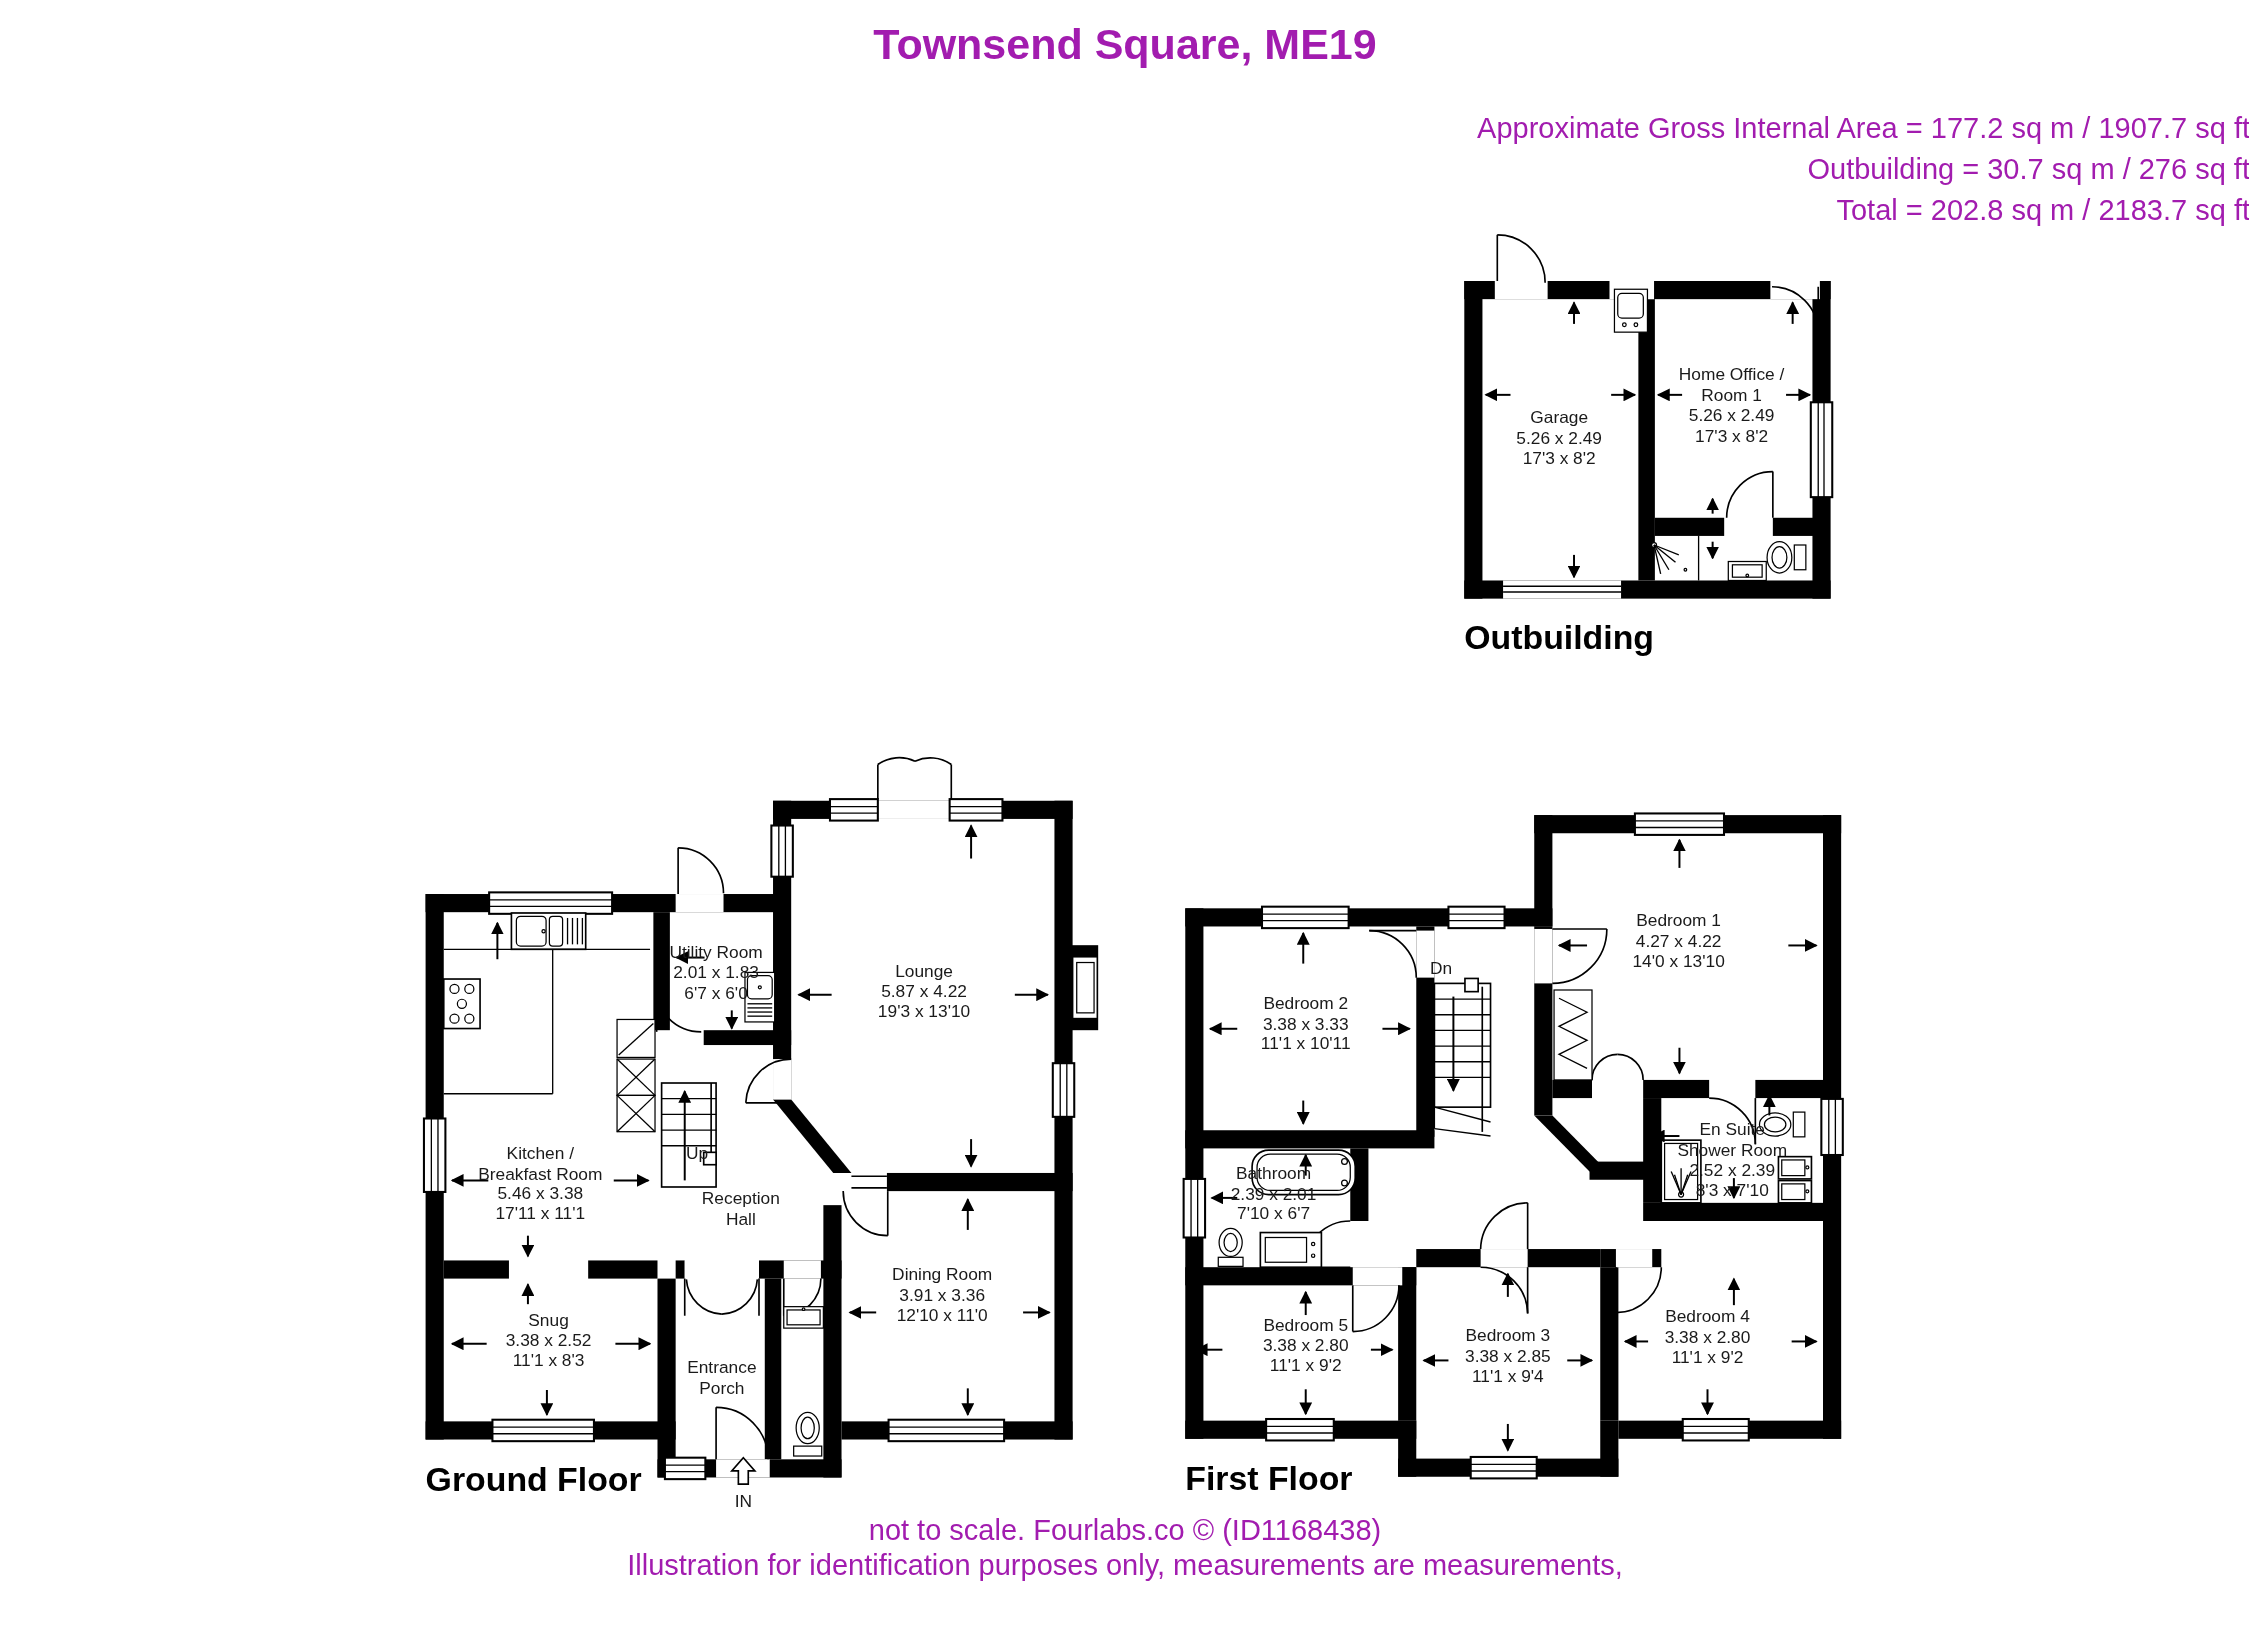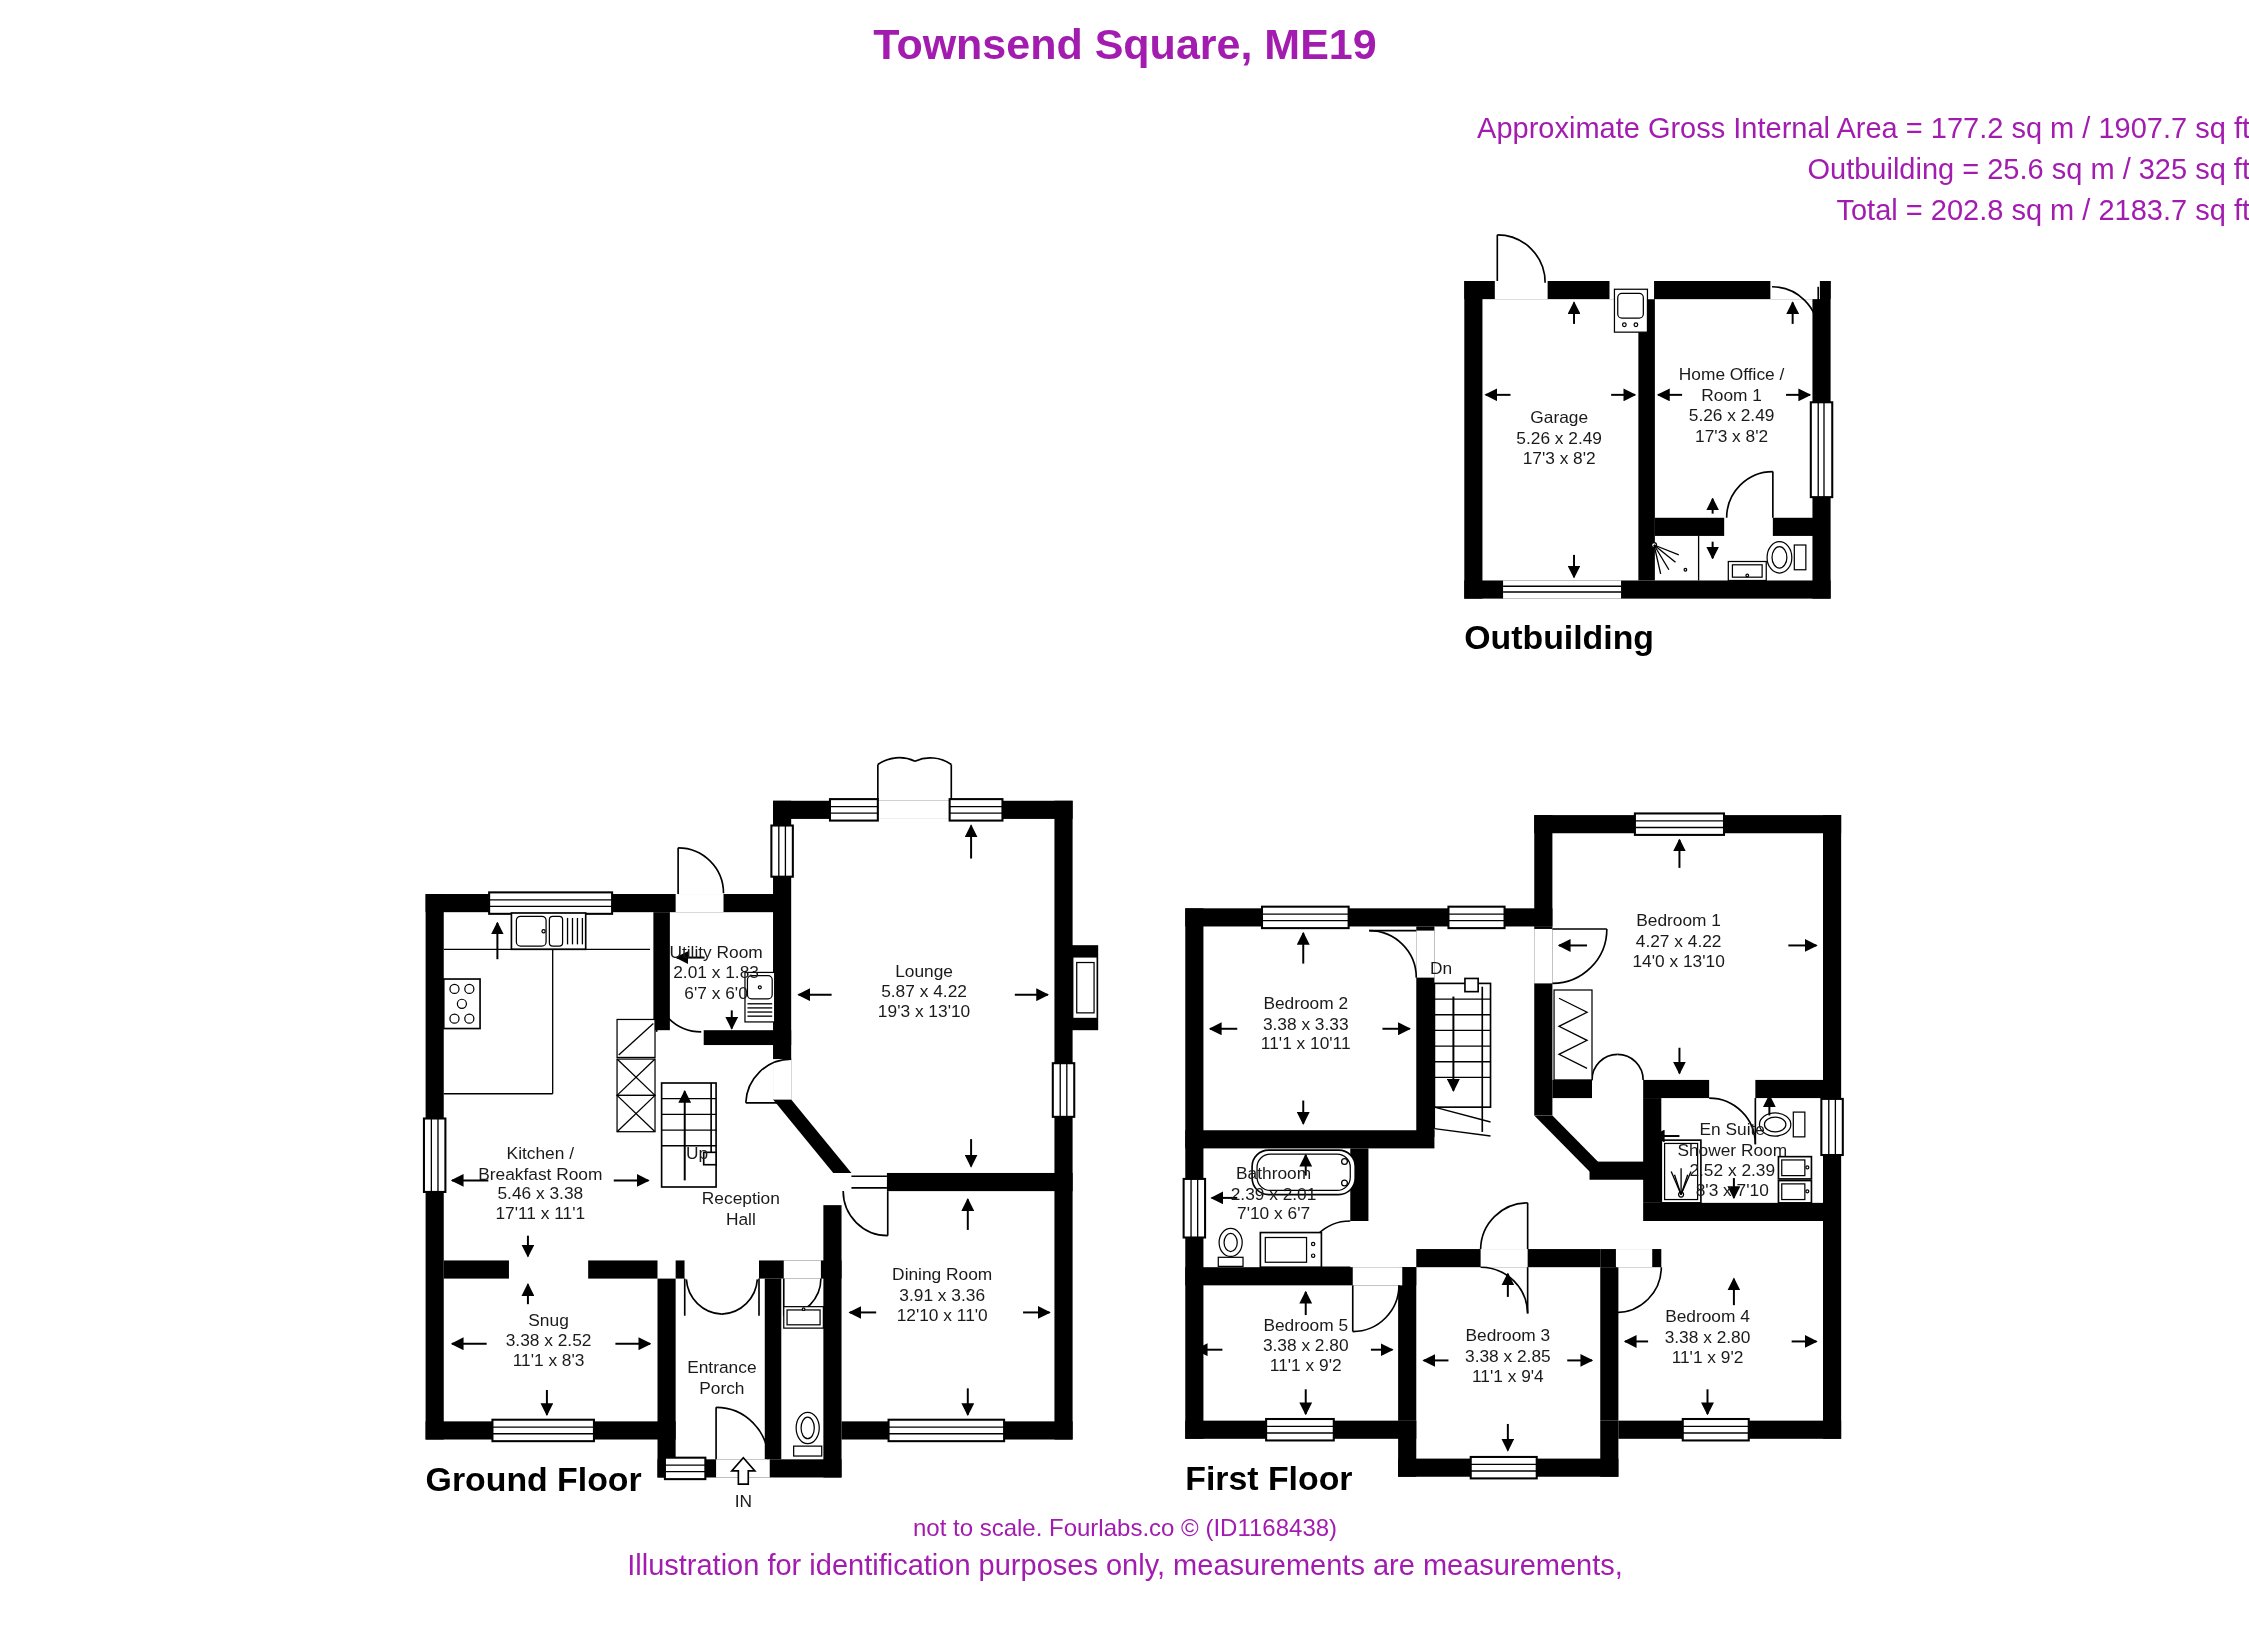--- a/index.html
+++ b/index.html
@@ -2,42 +2,42 @@
 <html style="font-size:13.2px"><head>
 <meta charset="utf-8">
 <style>
   html,body{margin:0;padding:0;background:#fff;}
   #page{position:relative;width:2250px;height:1650px;background:#fff;overflow:hidden;
         font-family:"Liberation Sans",sans-serif;color:#a21caf;}
   .ctr{position:absolute;left:0;width:100%;text-align:center;}
   #title{top:20px;font-size:43px;font-weight:bold;letter-spacing:0px;}
   .sub{font-size:29px;text-align:right;}
   #sub1{top:112px;} #sub2{top:153px;} #sub3{top:194px;}
-  #foot1{top:1549px;font-size:29px;} #foot2{top:1514px;font-size:24px;}
+  #foot1{top:1549px;font-size:29px;} #foot2{top:1514px;font-size:29px;}
   svg{position:absolute;overflow:visible;}
   .wall{fill:#000;stroke:none;}
   .open{fill:#fff;stroke:none;}
   .win{fill:#fff;stroke:#000;stroke-width:2.5;}
   .wl{stroke:#000;stroke-width:2;fill:none;}
   .thin{stroke:#000;stroke-width:1.6;fill:none;}
   .fix{fill:#fff;stroke:#000;stroke-width:2;}
   .fixt{fill:#fff;stroke:#000;stroke-width:1.5;}
   .arr{stroke:#000;stroke-width:2.4;fill:none;}
   .rlab{font-size:21px;fill:#1a1a1a;text-anchor:middle;}
   .slab{font-size:21px;fill:#1a1a1a;text-anchor:middle;}
   .flab{font-size:41px;font-weight:bold;fill:#000;text-anchor:start;}
 </style>
 </head>
 <body>
 
 <div id="page">
 
   <div id="title" class="ctr">Townsend Square, ME19</div>
   <div id="sub1" class="ctr sub">Approximate Gross Internal Area = 177.2 sq m / 1907.7 sq ft</div>
-  <div id="sub2" class="ctr sub">Outbuilding = 25.6 sq m / 325 sq ft</div>
+  <div id="sub2" class="ctr sub">Outbuilding = 30.7 sq m / 276 sq ft</div>
   <div id="sub3" class="ctr sub">Total = 202.8 sq m / 2183.7 sq ft</div>
 
   <svg style="left:1436px;top:215px;" width="446" height="462" viewBox="1740 260 540 560">
     <defs>
       <marker id="ao" viewBox="0 0 10 10" refX="9" refY="5" markerWidth="6.5" markerHeight="6.5" orient="auto">
           <path d="M0,0 L10,5 L0,10 z" fill="#000"></path>
         </marker>
     </defs>
     <g>
       <rect class="wall" x="1774" y="340" width="444" height="22"></rect>

